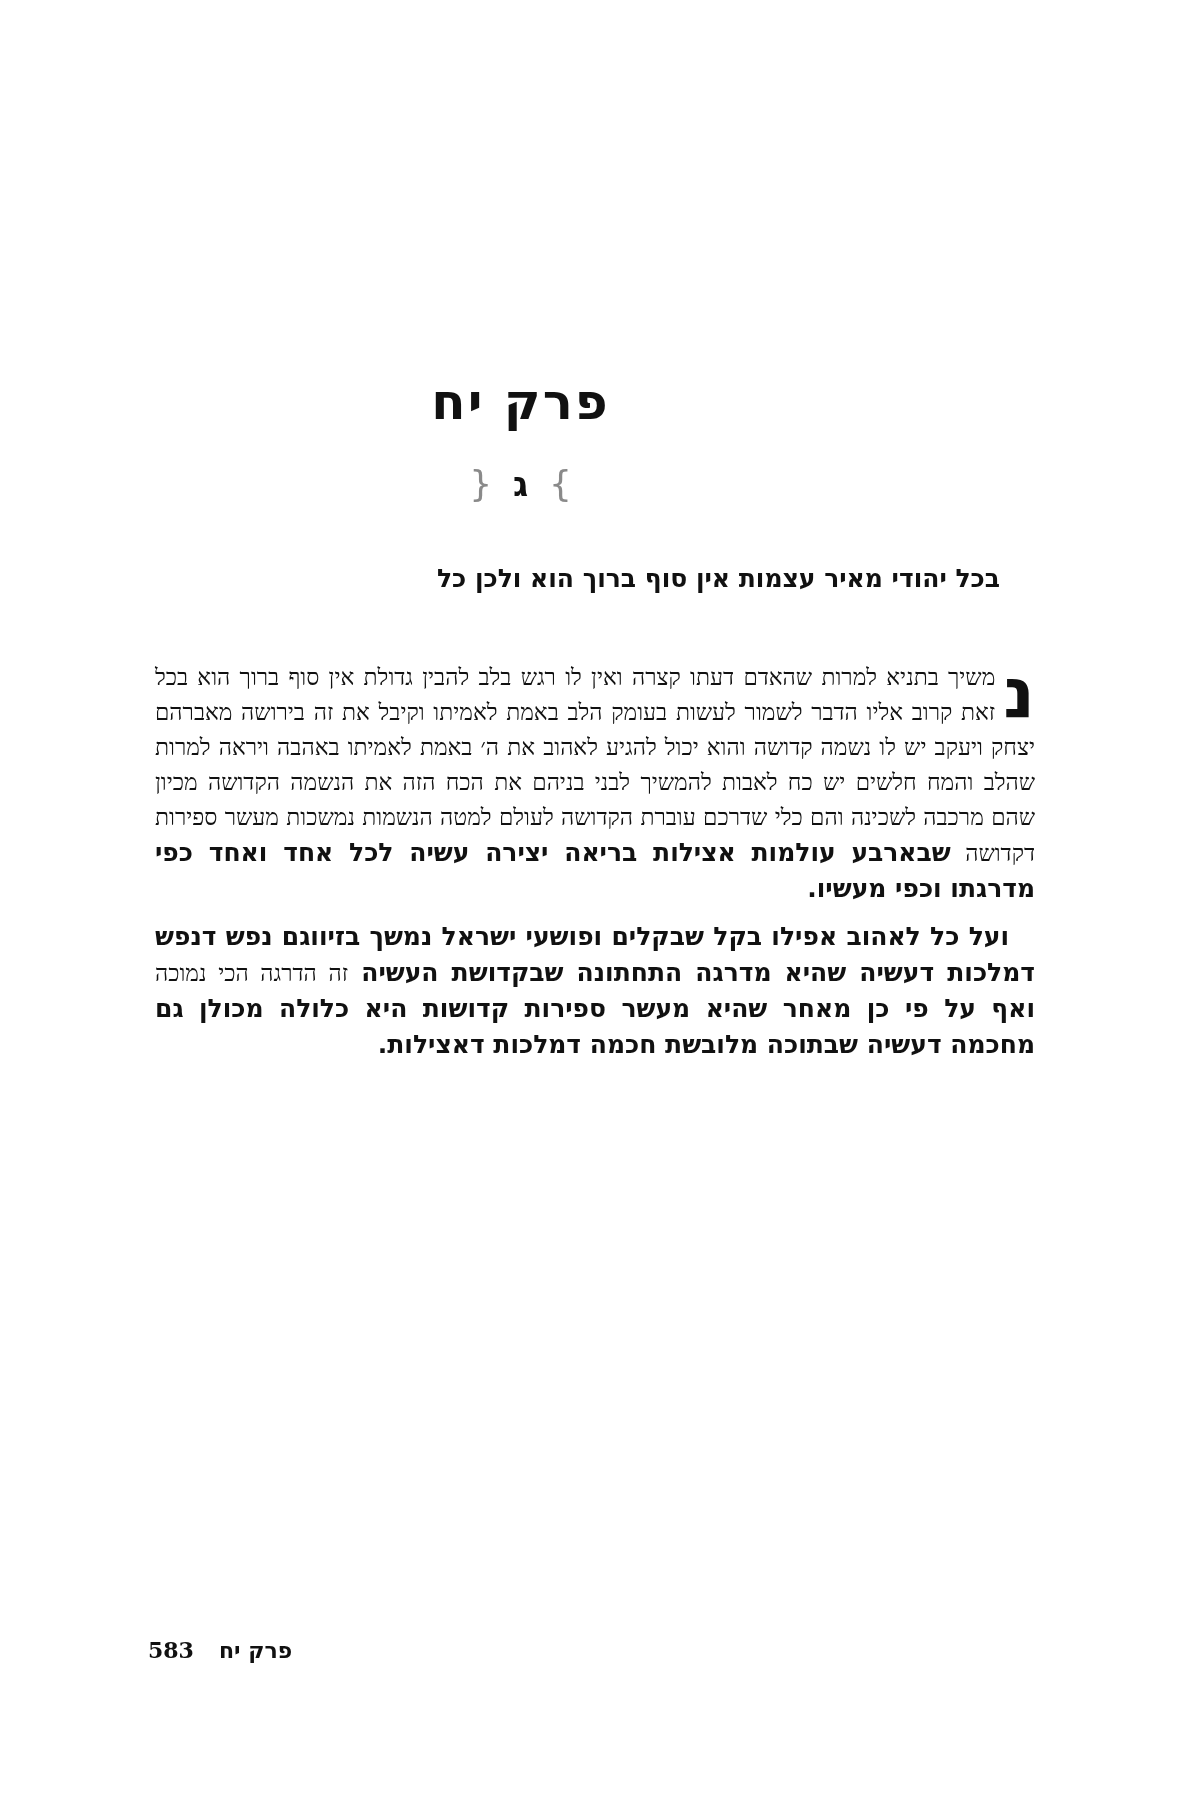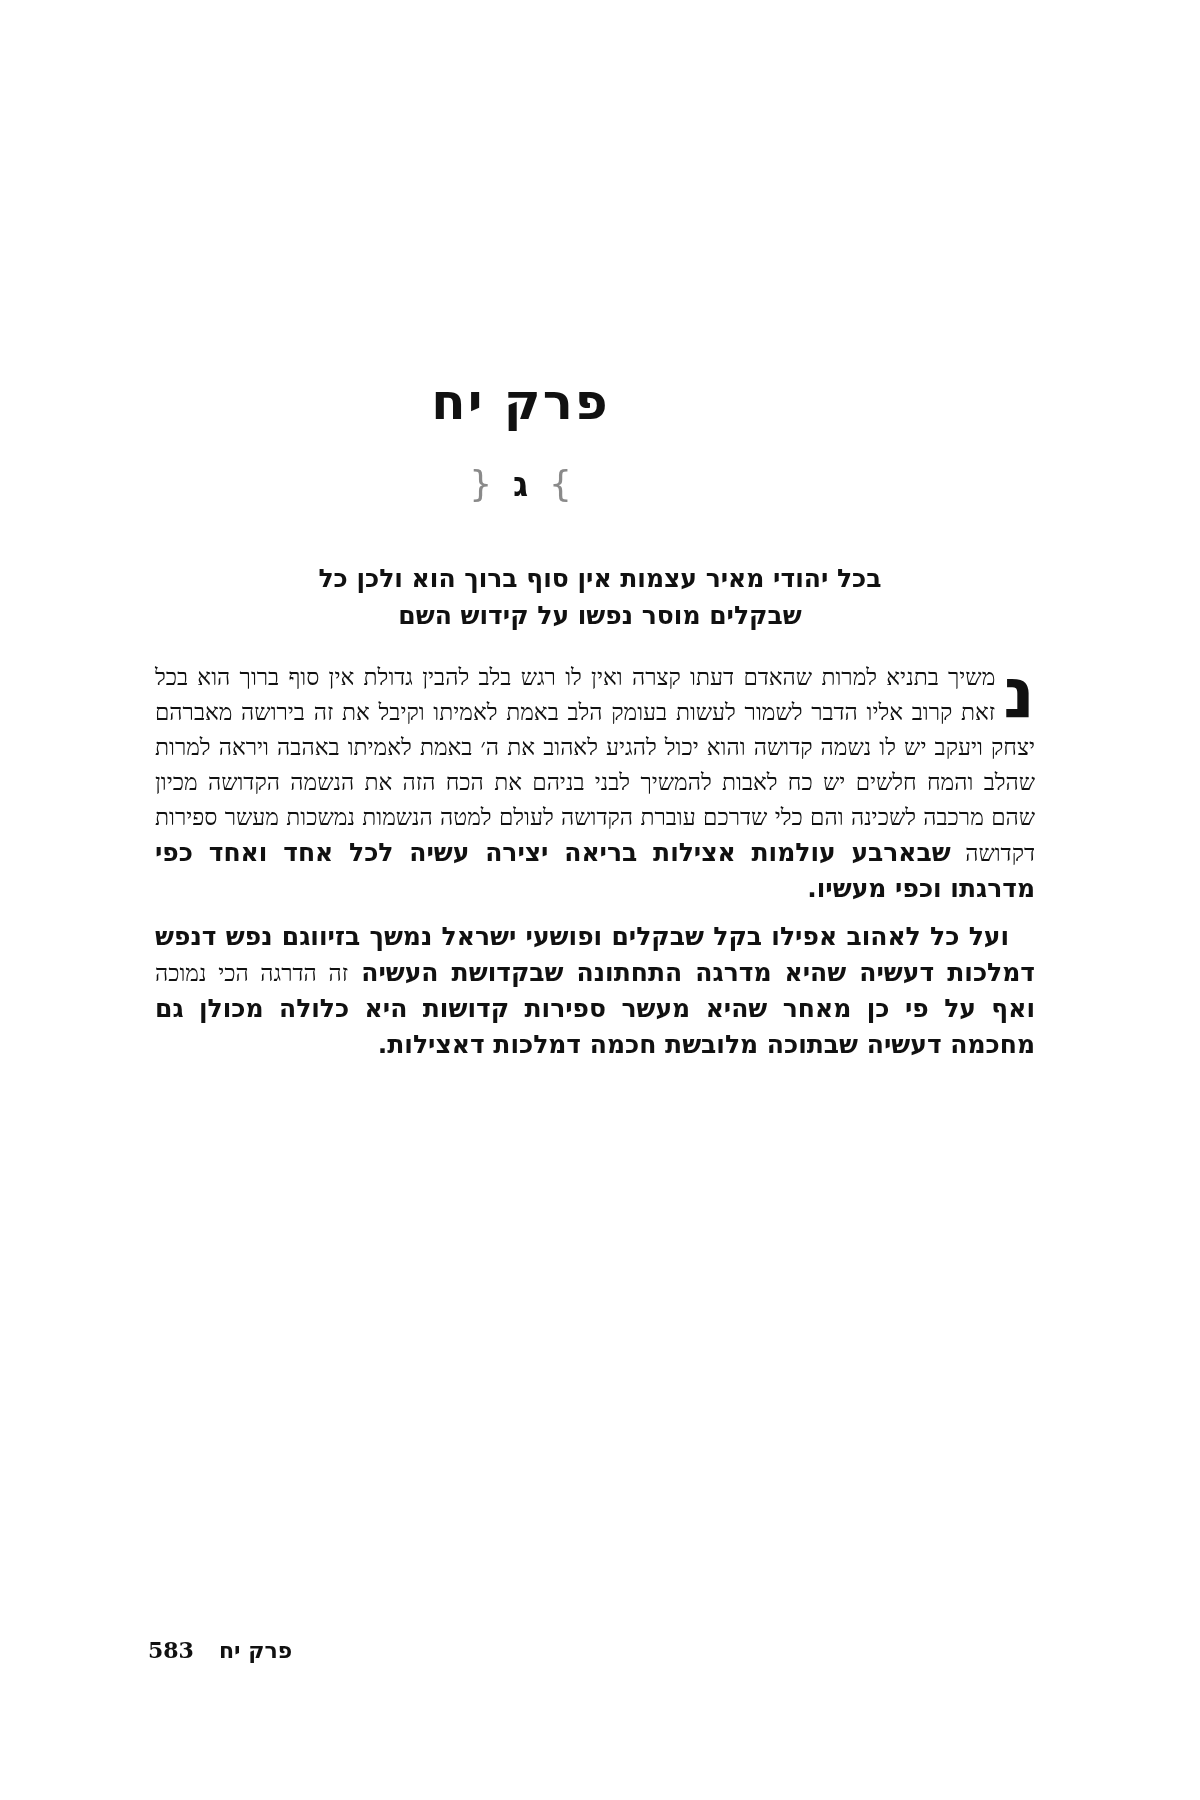--- a/index.html
+++ b/index.html
@@ -54,21 +54,20 @@
     .section-marker .letter {
       font-family: "DejaVu Sans", sans-serif;
       font-weight: bold;
       color: #111;
     }
     .subtitle {
       position: absolute;
       top: 560px;
       left: 200px;
       width: 800px;
-      text-align: center;
       direction: rtl;
       font-family: "DejaVu Sans", sans-serif;
       font-weight: bold;
       font-size: 25px;
       line-height: 37px;
     }
     .body-text {
       position: absolute;
       top: 660px;
       left: 155px;
@@ -139,21 +138,20 @@
   <div class="chapter-title">פרק יח</div>
 
   <div class="section-marker">
     <span class="brace">}</span>
     <span class="letter">ג</span>
     <span class="brace">{</span>
   </div>
 
   <div class="subtitle">
     <div>בכל יהודי מאיר עצמות אין סוף ברוך הוא ולכן כל</div>
-    <div>שבקלים מוסר נפשו על קידוש השם</div>
   </div>
 
   <div class="body-text">
 
     <p class="para">
       <span class="drop-cap">נ</span>
       <span>משיך בתניא למרות שהאדם דעתו קצרה ואין לו רגש בלב להבין גדולת אין סוף ברוך הוא בכל זאת קרוב אליו הדבר לשמור לעשות בעומק הלב באמת לאמיתו וקיבל את זה בירושה מאברהם יצחק ויעקב יש לו נשמה קדושה והוא יכול להגיע לאהוב את ה׳ באמת לאמיתו באהבה ויראה למרות שהלב והמח חלשים יש כח לאבות להמשיך לבני בניהם את הכח הזה את הנשמה הקדושה מכיון שהם מרכבה לשכינה והם כלי שדרכם עוברת הקדושה לעולם למטה הנשמות נמשכות מעשר ספירות דקדושה</span>
       <span class="bold">שבארבע עולמות אצילות בריאה יצירה עשיה לכל אחד ואחד כפי מדרגתו וכפי מעשיו.</span>
     </p>
 

